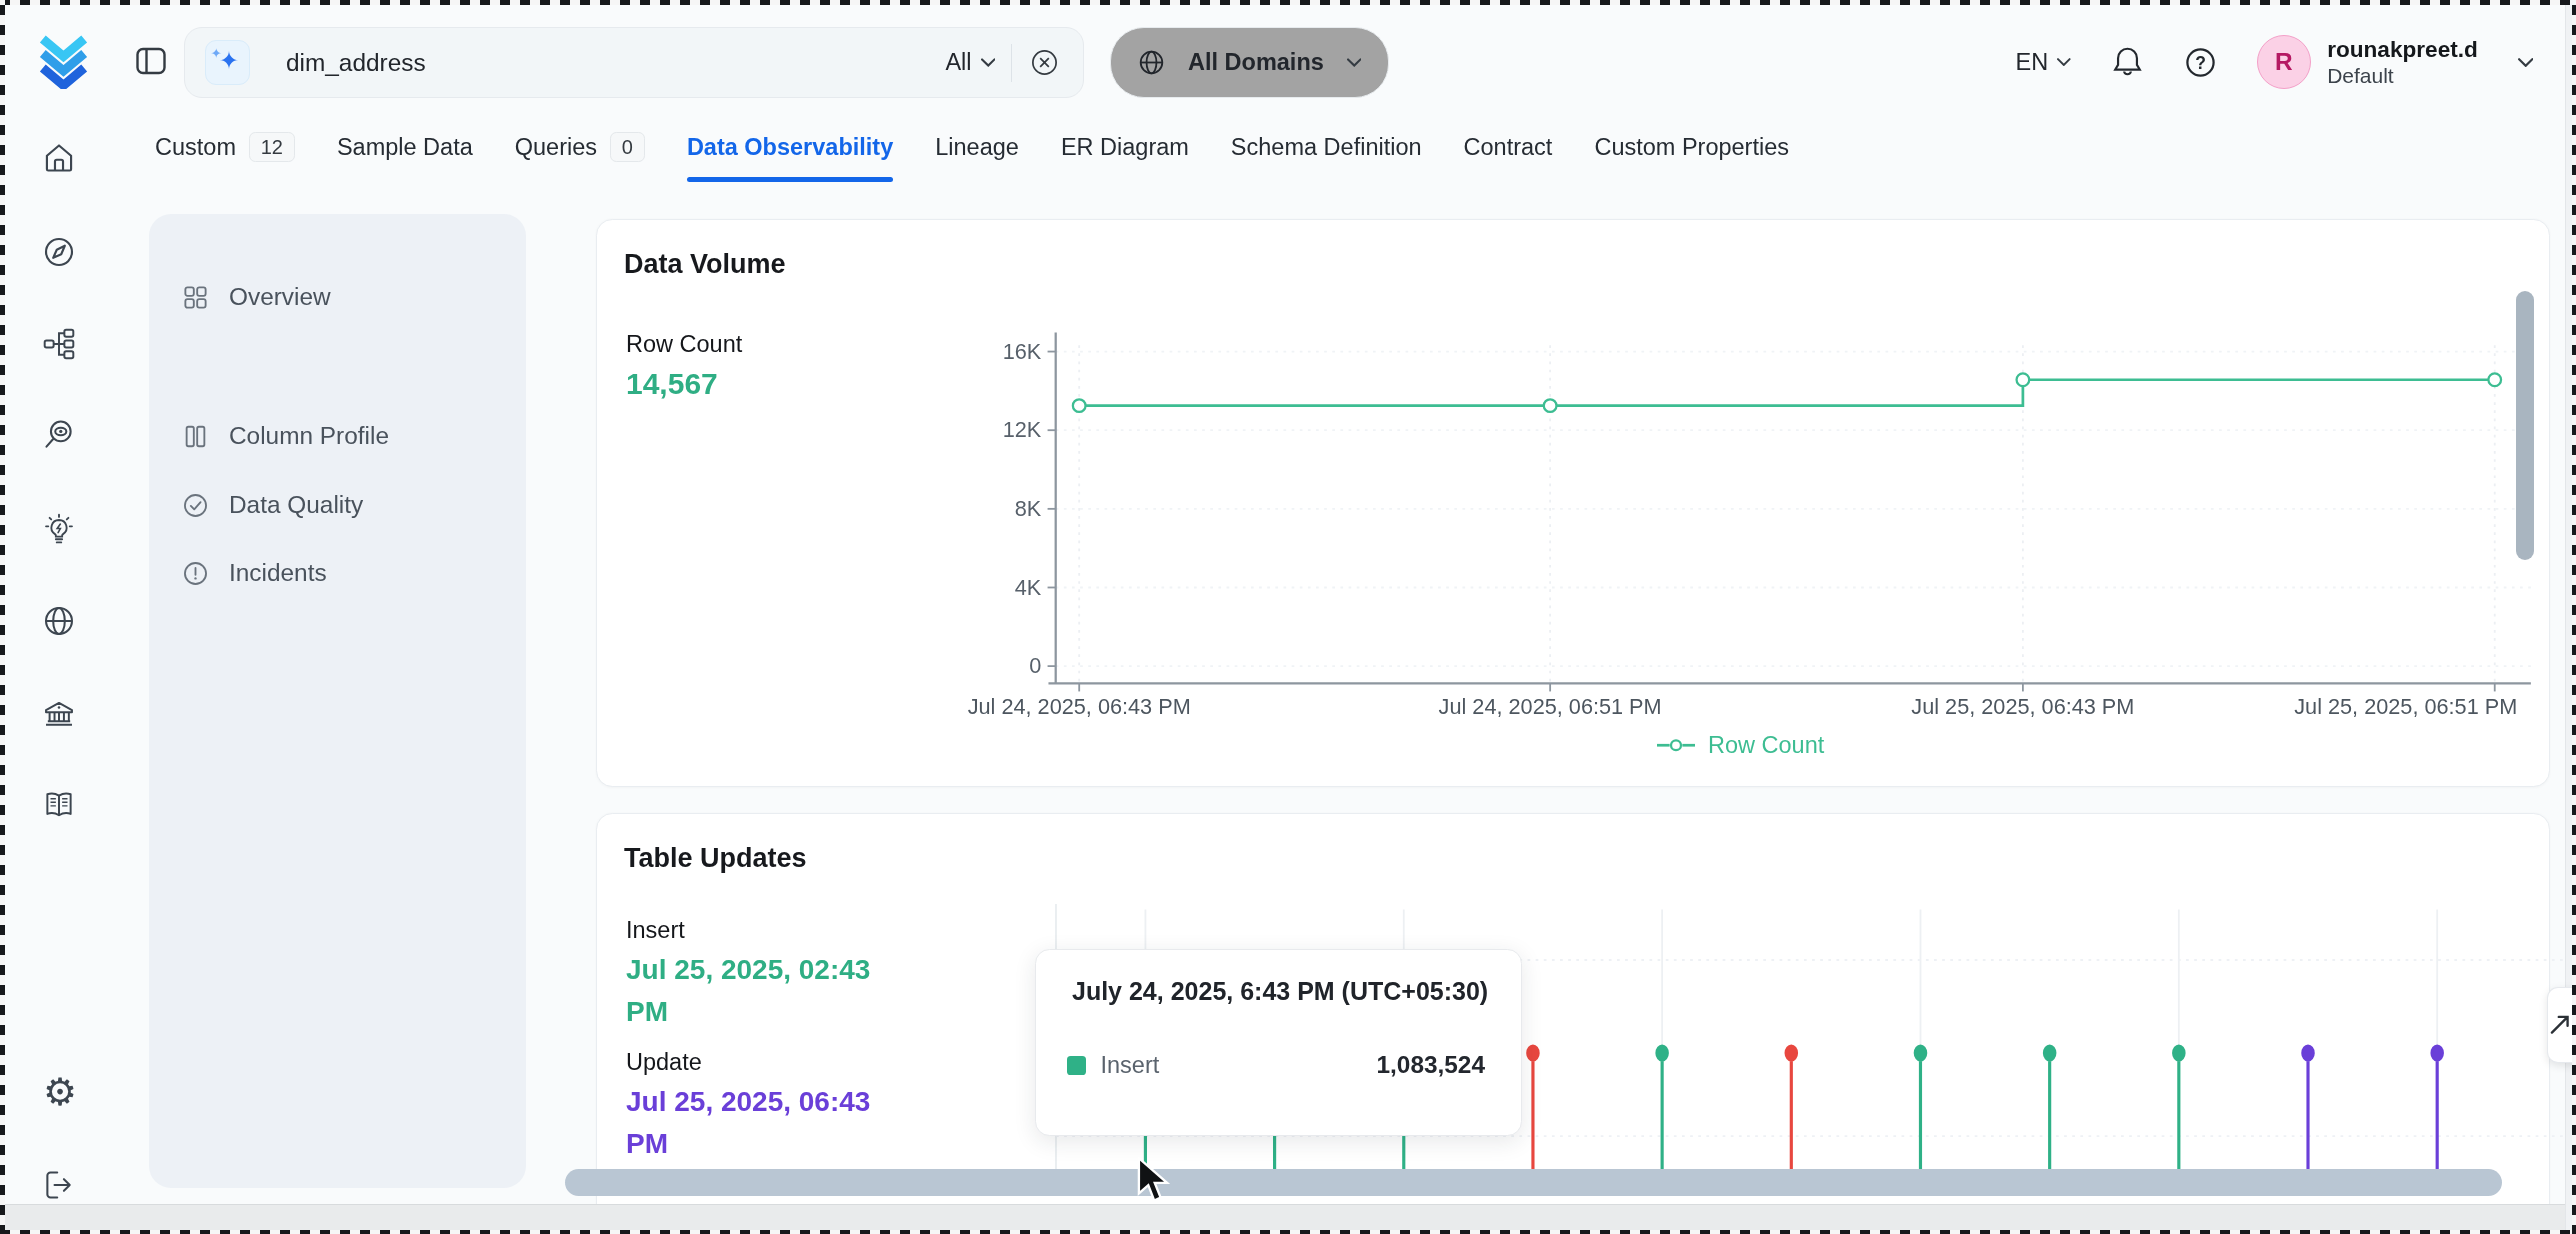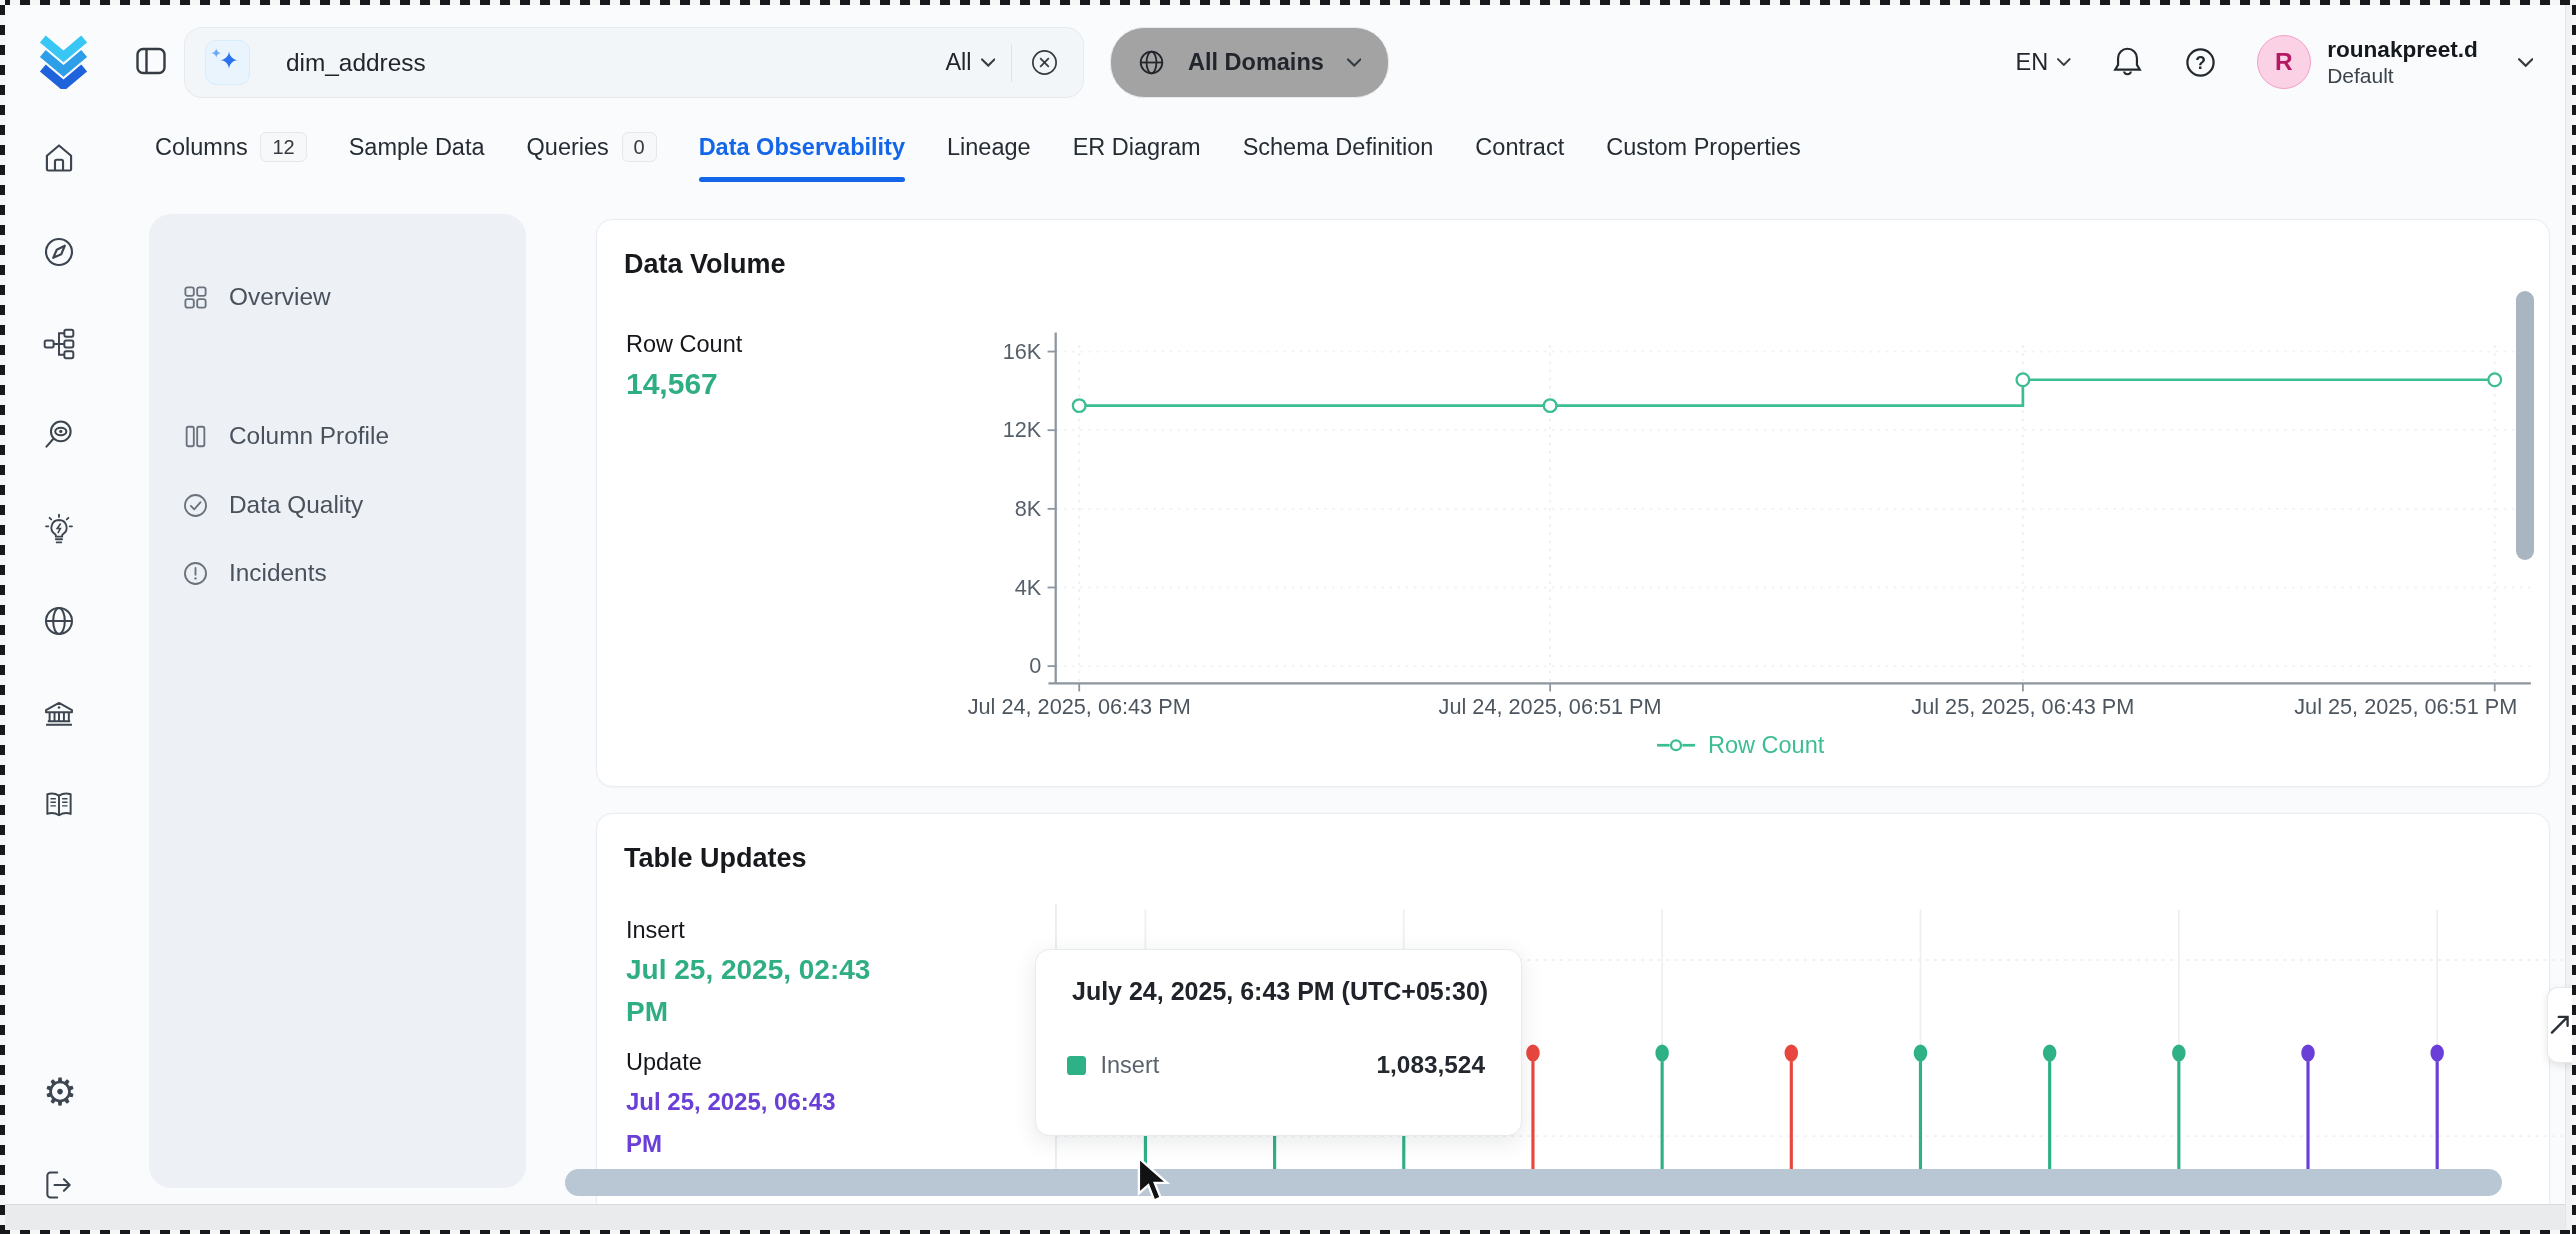--- a/index.html
+++ b/index.html
@@ -160,21 +160,21 @@
       </div>
       <svg width="15.4" height="9" viewBox="0 0 14 8" fill="none" stroke="#343b42" stroke-width="2" stroke-linecap="round" style="margin-left:23.5px;">
           <path d="M1 1 L7 7 L13 1"></path>
         </svg>
     </div>
   </div>
 </div>
 
 <div class="tabs">
     <div class="tab">
-      <span>Columns</span>
+      <span>Custom</span>
       <span class="badge">12</span>
     </div>
     <div class="tab">
       <span>Sample Data</span>
     </div>
     <div class="tab">
       <span>Queries</span>
       <span class="badge">0</span>
     </div>
     <div class="tab active">
@@ -353,21 +353,21 @@
   <div class="card-title">Table Updates</div>
   <div class="abs" style="left:29px;top:103px;">
     <div class="metric-label">Insert</div>
     <div class="metric-value teal" style="font-size:28px;line-height:42px;margin-top:5.4px;">
       <span style="display:block;">Jul 25, 2025, 02:43</span>
       <span style="display:block;">PM</span>
     </div>
   </div>
   <div class="abs" style="left:29px;top:235px;">
     <div class="metric-label">Update</div>
-    <div class="metric-value purple" style="font-size:24px;line-height:42px;margin-top:5.4px;">
+    <div class="metric-value purple" style="font-size:28px;line-height:42px;margin-top:5.4px;">
       <span style="display:block;">Jul 25, 2025, 06:43</span>
       <span style="display:block;">PM</span>
     </div>
   </div>
   <svg class="abs" style="left:425px;top:90px;" width="1591" height="271" viewBox="0 0 1760 300">
       <line x1="37" y1="0" x2="37" y2="300" stroke="#e9edf0" stroke-width="2"></line>
       <line x1="136" y1="6" x2="136" y2="300" stroke="#edf0f3" stroke-width="2"></line>
       <line x1="422" y1="6" x2="422" y2="300" stroke="#edf0f3" stroke-width="2"></line>
       <line x1="708" y1="6" x2="708" y2="300" stroke="#edf0f3" stroke-width="2"></line>
       <line x1="994" y1="6" x2="994" y2="300" stroke="#edf0f3" stroke-width="2"></line>

